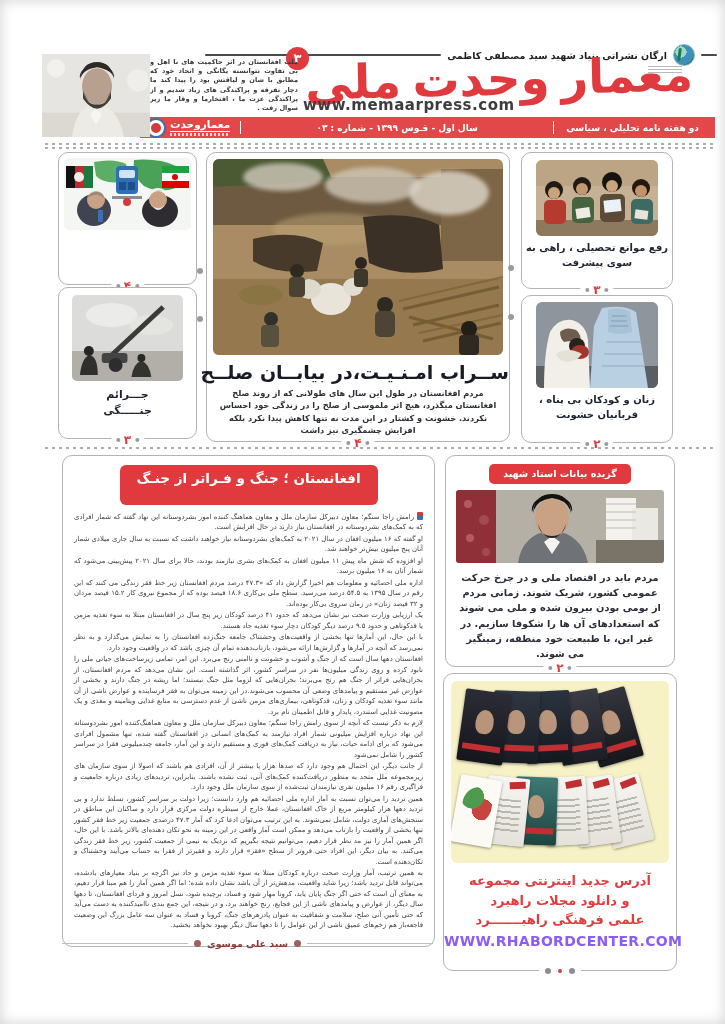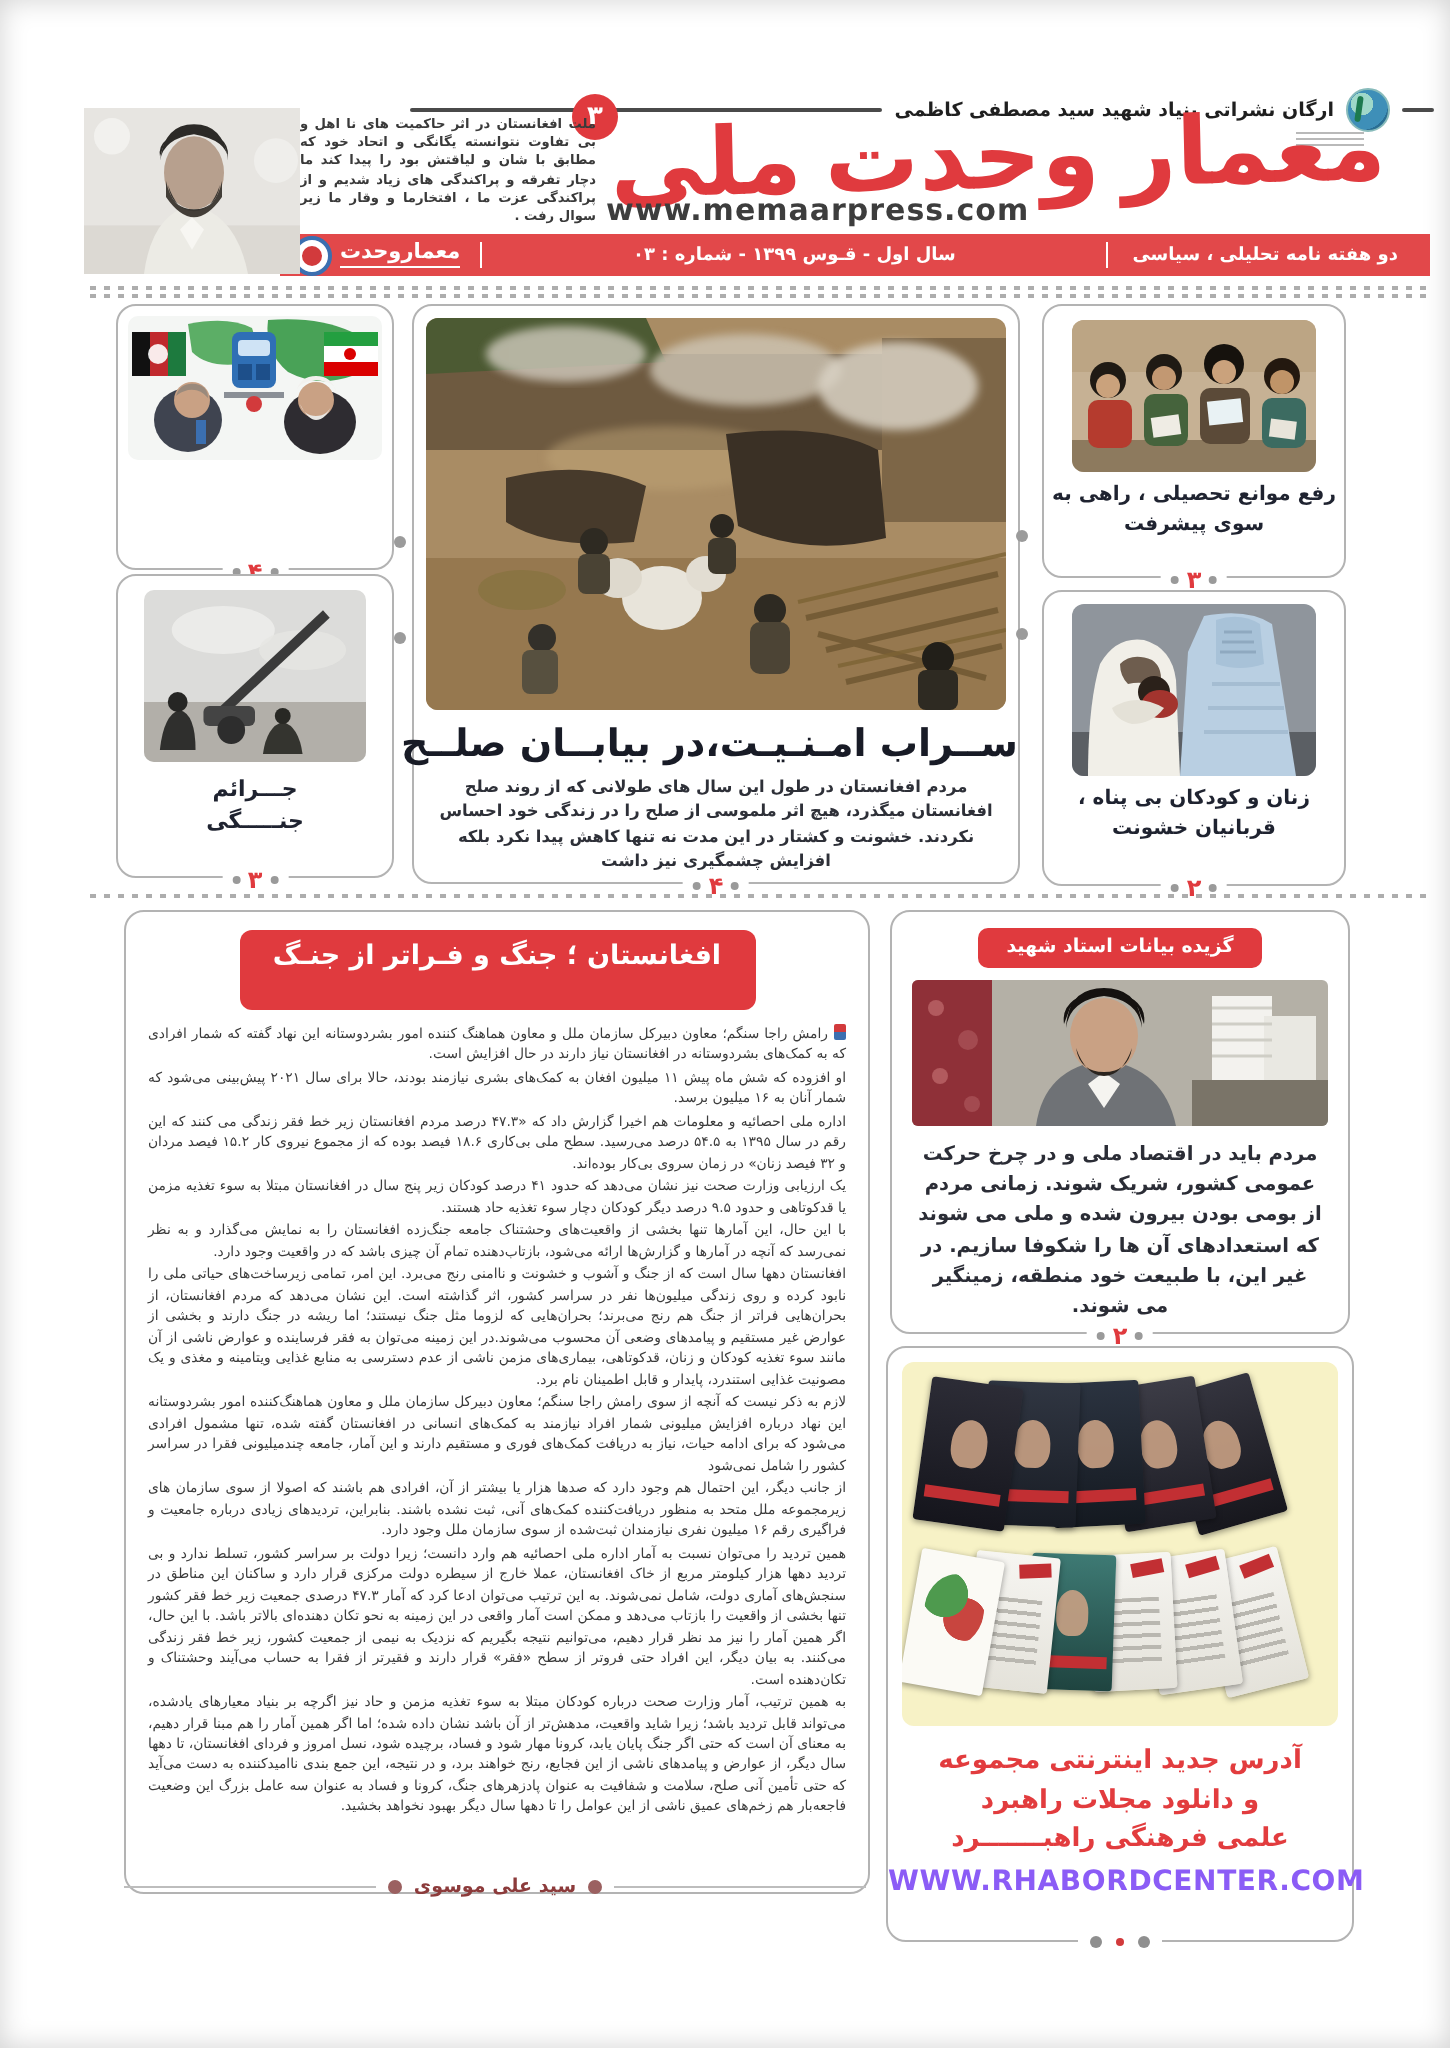--- a/index.html
+++ b/index.html
@@ -28,21 +28,21 @@
   .head-quote{position:absolute;top:58px;left:150px;width:148px;font-size:6.6px;font-weight:bold;
      color:#3a3a3a;line-height:1.4;text-align:justify;}
   .head-portrait{position:absolute;top:54px;left:42px;width:108px;height:83px;z-index:3;overflow:hidden;}
   .redbar{position:absolute;top:117px;left:140px;right:10px;height:21px;background:#e2484a;
      display:flex;align-items:center;color:#fff;z-index:2;}
   .redbar .cell{font-size:9px;font-weight:bold;white-space:nowrap;}
   .redbar .divider{width:1px;height:13px;background:#fff;margin:0 2px;}
   .cell.type{padding:0 16px 0 10px;}
   .cell.issue{flex:1;text-align:center;letter-spacing:.3px;}
   .logo-group{display:flex;align-items:center;gap:4px;padding:0 8px 0 6px;}
-  .logo-tile{display:flex;flex-direction:row;align-items:center;}
+  .logo-tile{display:flex;flex-direction:column;align-items:center;}
   .logo-tile .t{font-size:10.5px;font-weight:900;line-height:11px;border-bottom:1.5px solid #fff;padding-bottom:1px;}
   .logo-tile .s{margin-top:1px;width:100%;height:3px;
      background:repeating-linear-gradient(90deg,#ffd9d9 0 2px,transparent 2px 4px);}
   .stamp{width:16px;height:16px;border-radius:50%;background:#fff;border:2px solid #3b6fb0;position:relative;}
   .stamp::after{content:"";position:absolute;inset:3px;border-radius:50%;background:#d23a3c;}
   .dotsep{position:absolute;left:45px;right:10px;height:2px;
      background:repeating-linear-gradient(90deg,#adadad 0 3px,transparent 3px 7px);}
   .dotsep.double::after{content:"";position:absolute;left:0;right:0;top:4px;height:2px;
      background:repeating-linear-gradient(90deg,#adadad 0 3px,transparent 3px 7px);}
   
@@ -329,20 +329,21 @@
   <div class="connector" style="left:197px;top:316px;"></div>
   <div class="connector" style="left:508px;top:265px;"></div>
   <div class="connector" style="left:508px;top:314px;"></div>
 
   <div class="dotsep" style="top:447px;"></div>
 
   <div class="box article-box" style="left:62px;top:455px;width:371px;height:490px;">
     <div class="badge article-badge">افغانستان ؛ جنگ و فـراتر از جنـگ</div>
     <div class="article-body">
       <p><span class="article-start-icon"></span><span>رامش راجا سنگم؛ معاون دبیرکل سازمان ملل و معاون هماهنگ کننده امور بشردوستانه این نهاد گفته که شمار افرادی که به کمک‌های بشردوستانه در افغانستان نیاز دارند در حال افزایش است.</span></p>
+      <p>او گفته که ۱۶ میلیون افغان در سال ۲۰۲۱ به کمک‌های بشردوستانه نیاز خواهند داشت که نسبت به سال جاری میلادی شمار آنان پنج میلیون بیش‌تر خواهند شد.</p>
       <p>او افزوده که شش ماه پیش ۱۱ میلیون افغان به کمک‌های بشری نیازمند بودند، حالا برای سال ۲۰۲۱ پیش‌بینی می‌شود که شمار آنان به ۱۶ میلیون برسد.</p>
       <p>اداره ملی احصائیه و معلومات هم اخیرا گزارش داد که «۴۷.۳ درصد مردم افغانستان زیر خط فقر زندگی می کنند که این رقم در سال ۱۳۹۵ به ۵۴.۵ درصد می‌رسید. سطح ملی بی‌کاری ۱۸.۶ فیصد بوده که از مجموع نیروی کار ۱۵.۲ فیصد مردان و ۳۲ فیصد زنان» در زمان سروی بی‌کار بوده‌اند.</p>
       <p>یک ارزیابی وزارت صحت نیز نشان می‌دهد که حدود ۴۱ درصد کودکان زیر پنج سال در افغانستان مبتلا به سوء تغذیه مزمن یا قدکوتاهی و حدود ۹.۵ درصد دیگر کودکان دچار سوء تغذیه حاد هستند.</p>
       <p>با این حال، این آمارها تنها بخشی از واقعیت‌های وحشتناک جامعه جنگ‌زده افغانستان را به نمایش می‌گذارد و به نظر نمی‌رسد که آنچه در آمارها و گزارش‌ها ارائه می‌شود، بازتاب‌دهنده تمام آن چیزی باشد که در واقعیت وجود دارد.</p>
       <p>افغانستان دهها سال است که از جنگ و آشوب و خشونت و ناامنی رنج می‌برد. این امر، تمامی زیرساخت‌های حیاتی ملی را نابود کرده و روی زندگی میلیون‌ها نفر در سراسر کشور، اثر گذاشته است. این نشان می‌دهد که مردم افغانستان، از بحران‌هایی فراتر از جنگ هم رنج می‌برند؛ بحران‌هایی که لزوما مثل جنگ نیستند؛ اما ریشه در جنگ دارند و بخشی از عوارض غیر مستقیم و پیامدهای وضعی آن محسوب می‌شوند.در این زمینه می‌توان به فقر فرساینده و عوارض ناشی از آن مانند سوء تغذیه کودکان و زنان، قدکوتاهی، بیماری‌های مزمن ناشی از عدم دسترسی به منابع غذایی ویتامینه و مغذی و یک مصونیت غذایی استندرد، پایدار و قابل اطمینان نام برد.</p>
       <p>لازم به ذکر نیست که آنچه از سوی رامش راجا سنگم؛ معاون دبیرکل سازمان ملل و معاون هماهنگ‌کننده امور بشردوستانه این نهاد درباره افزایش میلیونی شمار افراد نیازمند به کمک‌های انسانی در افغانستان گفته شده، تنها مشمول افرادی می‌شود که برای ادامه حیات، نیاز به دریافت کمک‌های فوری و مستقیم دارند و این آمار، جامعه چندمیلیونی فقرا در سراسر کشور را شامل نمی‌شود</p>
       <p>از جانب دیگر، این احتمال هم وجود دارد که صدها هزار یا بیشتر از آن، افرادی هم باشند که اصولا از سوی سازمان های زیرمجموعه ملل متحد به منظور دریافت‌کننده کمک‌های آنی، ثبت نشده باشند. بنابراین، تردیدهای زیادی درباره جامعیت و فراگیری رقم ۱۶ میلیون نفری نیازمندان ثبت‌شده از سوی سازمان ملل وجود دارد.</p>
       <p>همین تردید را می‌توان نسبت به آمار اداره ملی احصائیه هم وارد دانست؛ زیرا دولت بر سراسر کشور، تسلط ندارد و بی تردید دهها هزار کیلومتر مربع از خاک افغانستان، عملا خارج از سیطره دولت مرکزی قرار دارد و ساکنان این مناطق در سنجش‌های آماری دولت، شامل نمی‌شوند. به این ترتیب می‌توان ادعا کرد که آمار ۴۷.۳ درصدی جمعیت زیر خط فقر کشور تنها بخشی از واقعیت را بازتاب می‌دهد و ممکن است آمار واقعی در این زمینه به نحو تکان دهنده‌ای بالاتر باشد. با این حال، اگر همین آمار را نیز مد نظر قرار دهیم، می‌توانیم نتیجه بگیریم که نزدیک به نیمی از جمعیت کشور، زیر خط فقر زندگی می‌کنند. به بیان دیگر، این افراد حتی فروتر از سطح «فقر» قرار دارند و فقیرتر از فقرا به حساب می‌آیند وحشتناک و تکان‌دهنده است.</p>
       <p>به همین ترتیب، آمار وزارت صحت درباره کودکان مبتلا به سوء تغذیه مزمن و حاد نیز اگرچه بر بنیاد معیارهای یادشده، می‌تواند قابل تردید باشد؛ زیرا شاید واقعیت، مدهش‌تر از آن باشد نشان داده شده؛ اما اگر همین آمار را هم مبنا قرار دهیم، به معنای آن است که حتی اگر جنگ پایان یابد، کرونا مهار شود و فساد، برچیده شود، نسل امروز و فردای افغانستان، تا دهها سال دیگر، از عوارض و پیامدهای ناشی از این فجایع، رنج خواهند برد، و در نتیجه، این جمع بندی ناامیدکننده به دست می‌آید که حتی تأمین آنی صلح، سلامت و شفافیت به عنوان پادزهرهای جنگ، کرونا و فساد به عنوان سه عامل بزرگ این وضعیت فاجعه‌بار هم زخم‌های عمیق ناشی از این عوامل را تا دهها سال دیگر بهبود نخواهد بخشید.</p>
     </div>

